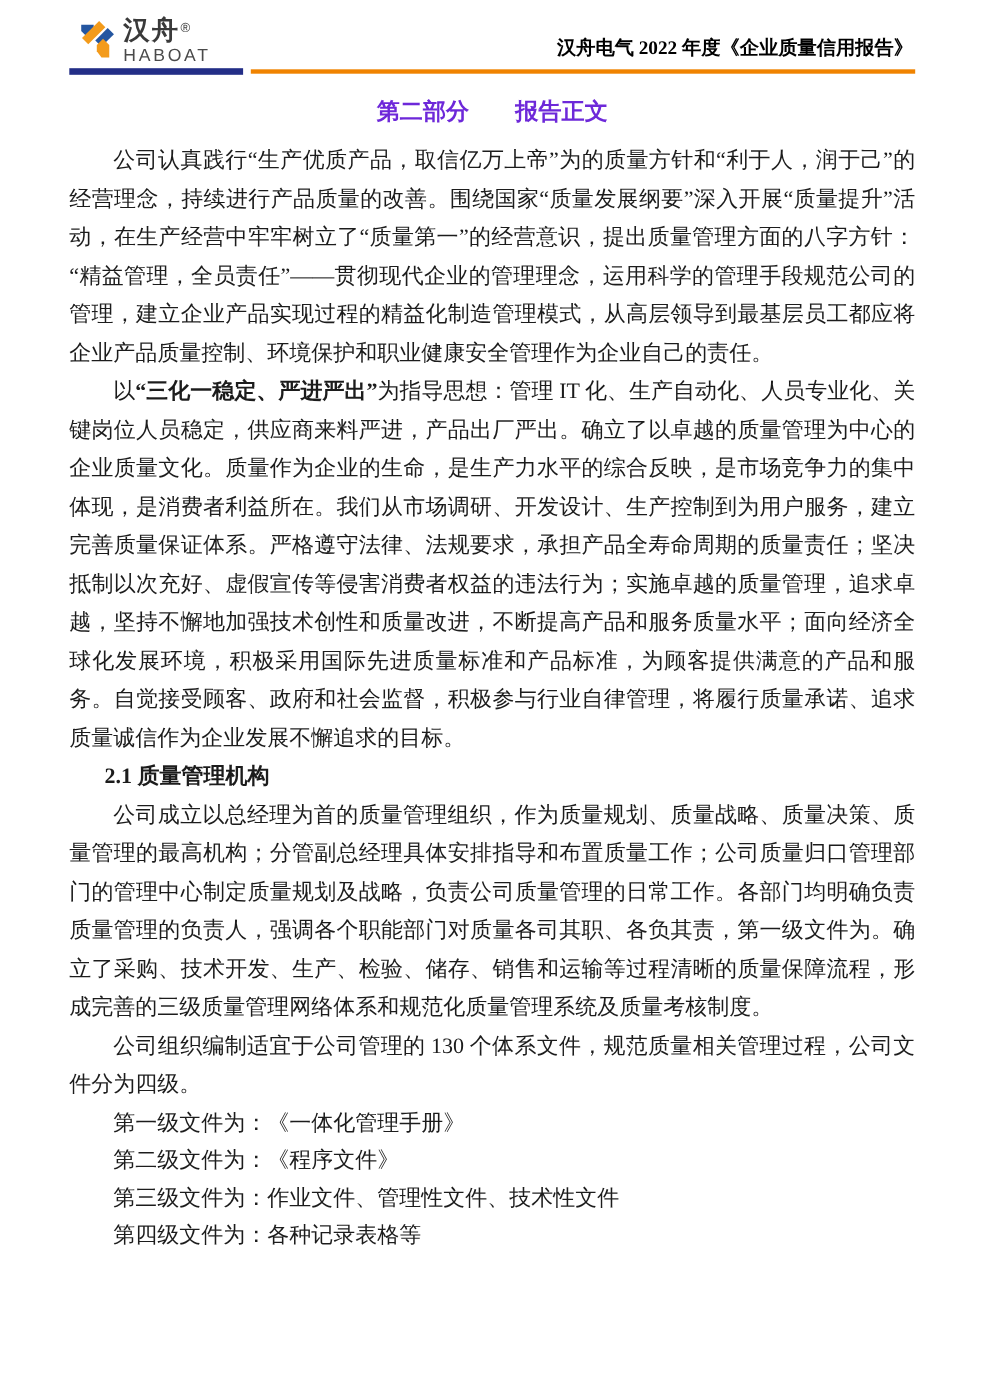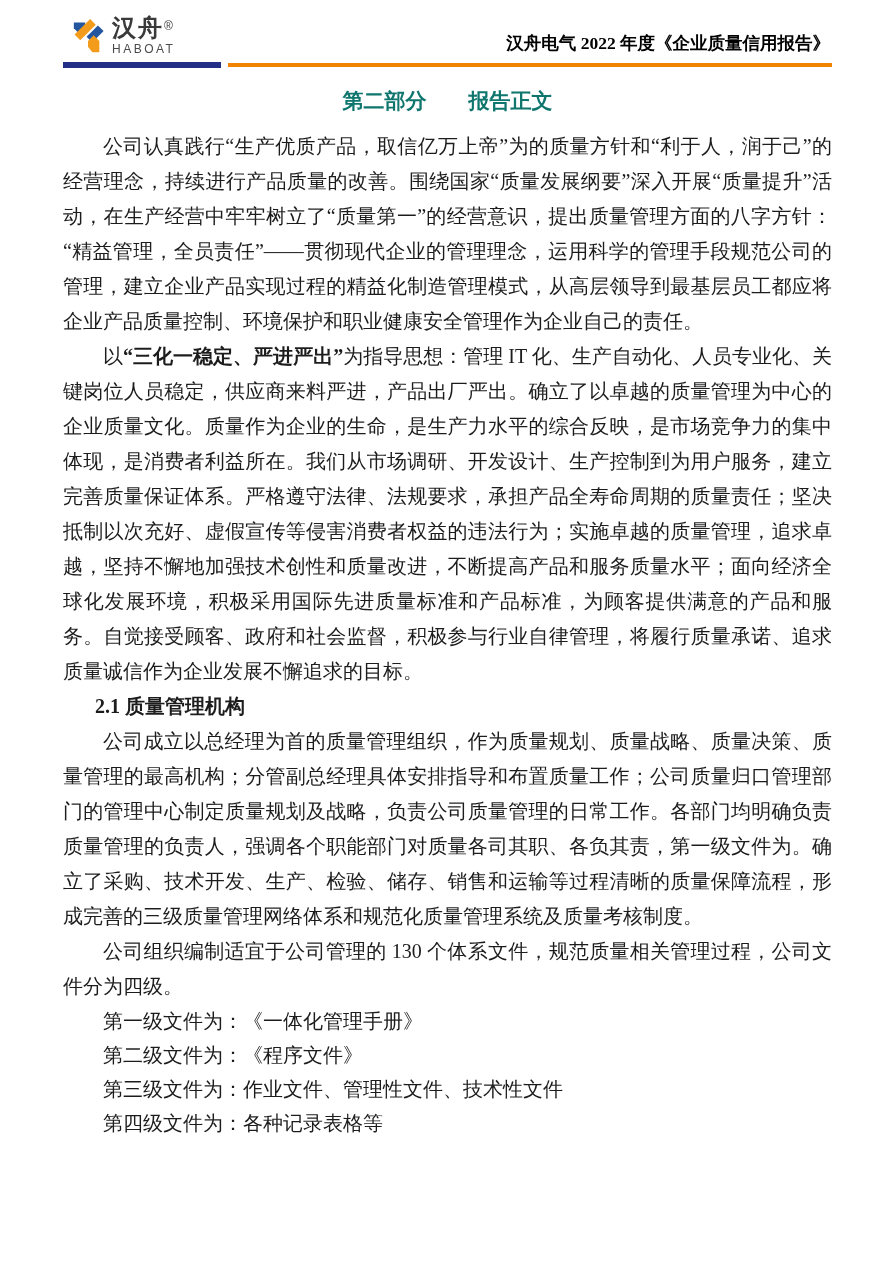--- a/index.html
+++ b/index.html
@@ -18,21 +18,21 @@
     display:flex; align-items:flex-start; gap:7px;
   }
   .logo-mark { width:34px; height:40px; display:block; }
   .logo-text { line-height:1; }
   .logo-cn {
     font-size:24px; font-weight:bold; color:#3a3a3a;
     letter-spacing:2px; font-family:"Liberation Sans","DejaVu Sans",sans-serif;
   }
   .logo-reg { font-size:12px; vertical-align:6px; font-weight:normal; color:#3a3a3a; letter-spacing:0; }
   .logo-en {
-    font-size:12px; color:#4a4a4a; letter-spacing:2.5px; margin-top:3px;
+    font-size:16px; color:#4a4a4a; letter-spacing:2.5px; margin-top:3px;
     font-family:"Liberation Sans","DejaVu Sans",sans-serif;
   }
   .header-title {
     position:absolute; right:62px; top:31px;
     font-size:17.5px; font-weight:bold; color:#000000;
     white-space:nowrap;
   }
   .rule-navy {
     position:absolute; left:63px; top:62px; width:158px; height:6px;
     background:#232e87;
@@ -42,21 +42,21 @@
     background:#f08300;
   }
 
   
   .doc-body {
     position:absolute; left:63px; top:86px; width:769px;
   }
   .part-title {
     margin:0 0 13px 0;
     font-size:21px; font-weight:bold; text-align:center; line-height:30px;
-    color:#0f766e;
+    color:#6d28d9;
   }
   .sec-heading {
     margin:0; font-size:20px; line-height:35px; text-indent:2em; font-weight:normal;
   }
   .para {
     margin:0; font-size:20px; line-height:35px; text-indent:2em;
     text-align:justify;
   }
   .para b { font-weight:bold; }
   .sub-heading {

